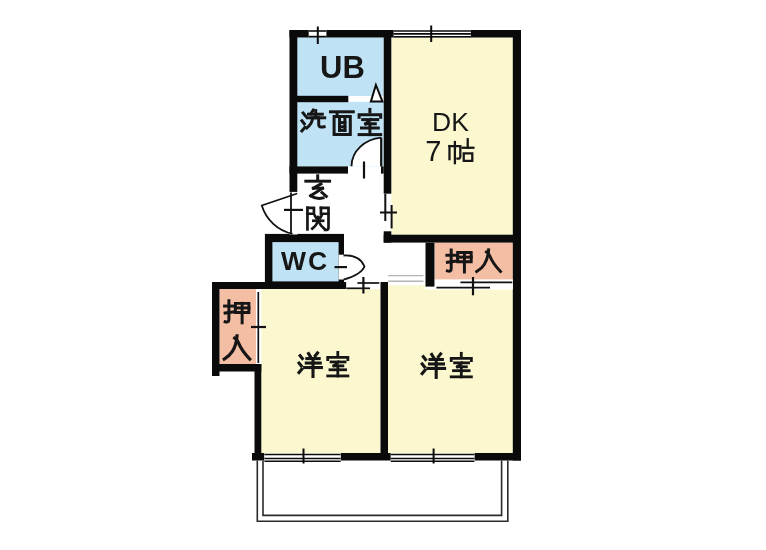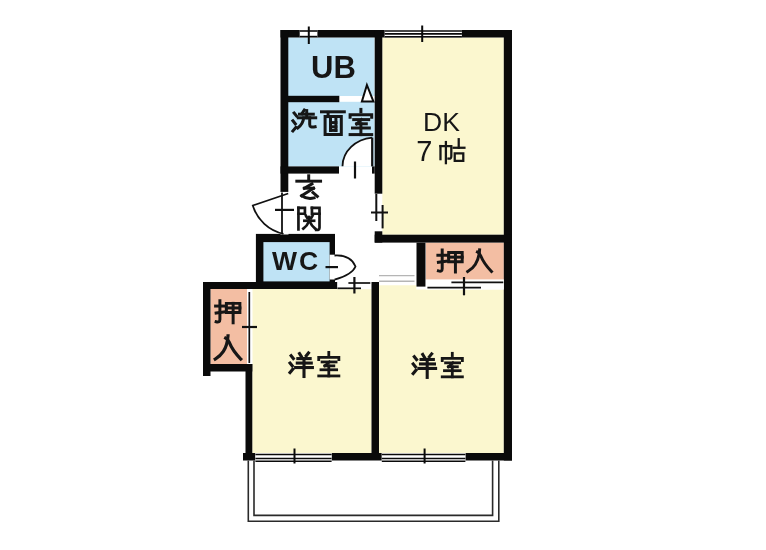--- a/index.html
+++ b/index.html
@@ -1,16 +1,16 @@
 <!DOCTYPE html>
 <html><head>
 <meta charset="utf-8">
 <style>
   html,body{margin:0;padding:0;background:#ffffff;}
-  .wrap{width:667px;height:550px;position:relative;background:#1d4ed8;overflow:hidden;}
+  .wrap{width:667px;height:550px;position:relative;background:#1d4ed8;overflow:hidden;margin-left:9px;}
   svg{display:block;}
   text{font-family:"Liberation Sans", sans-serif;fill:#161616;}
 </style>
 </head>
 <body>
 <div class="wrap">
 <svg width="766" height="550" viewBox="0 0 766 550">
 <defs>
 
   <g id="k-gen" fill="none" stroke="#161616" stroke-width="11" stroke-linecap="square">

